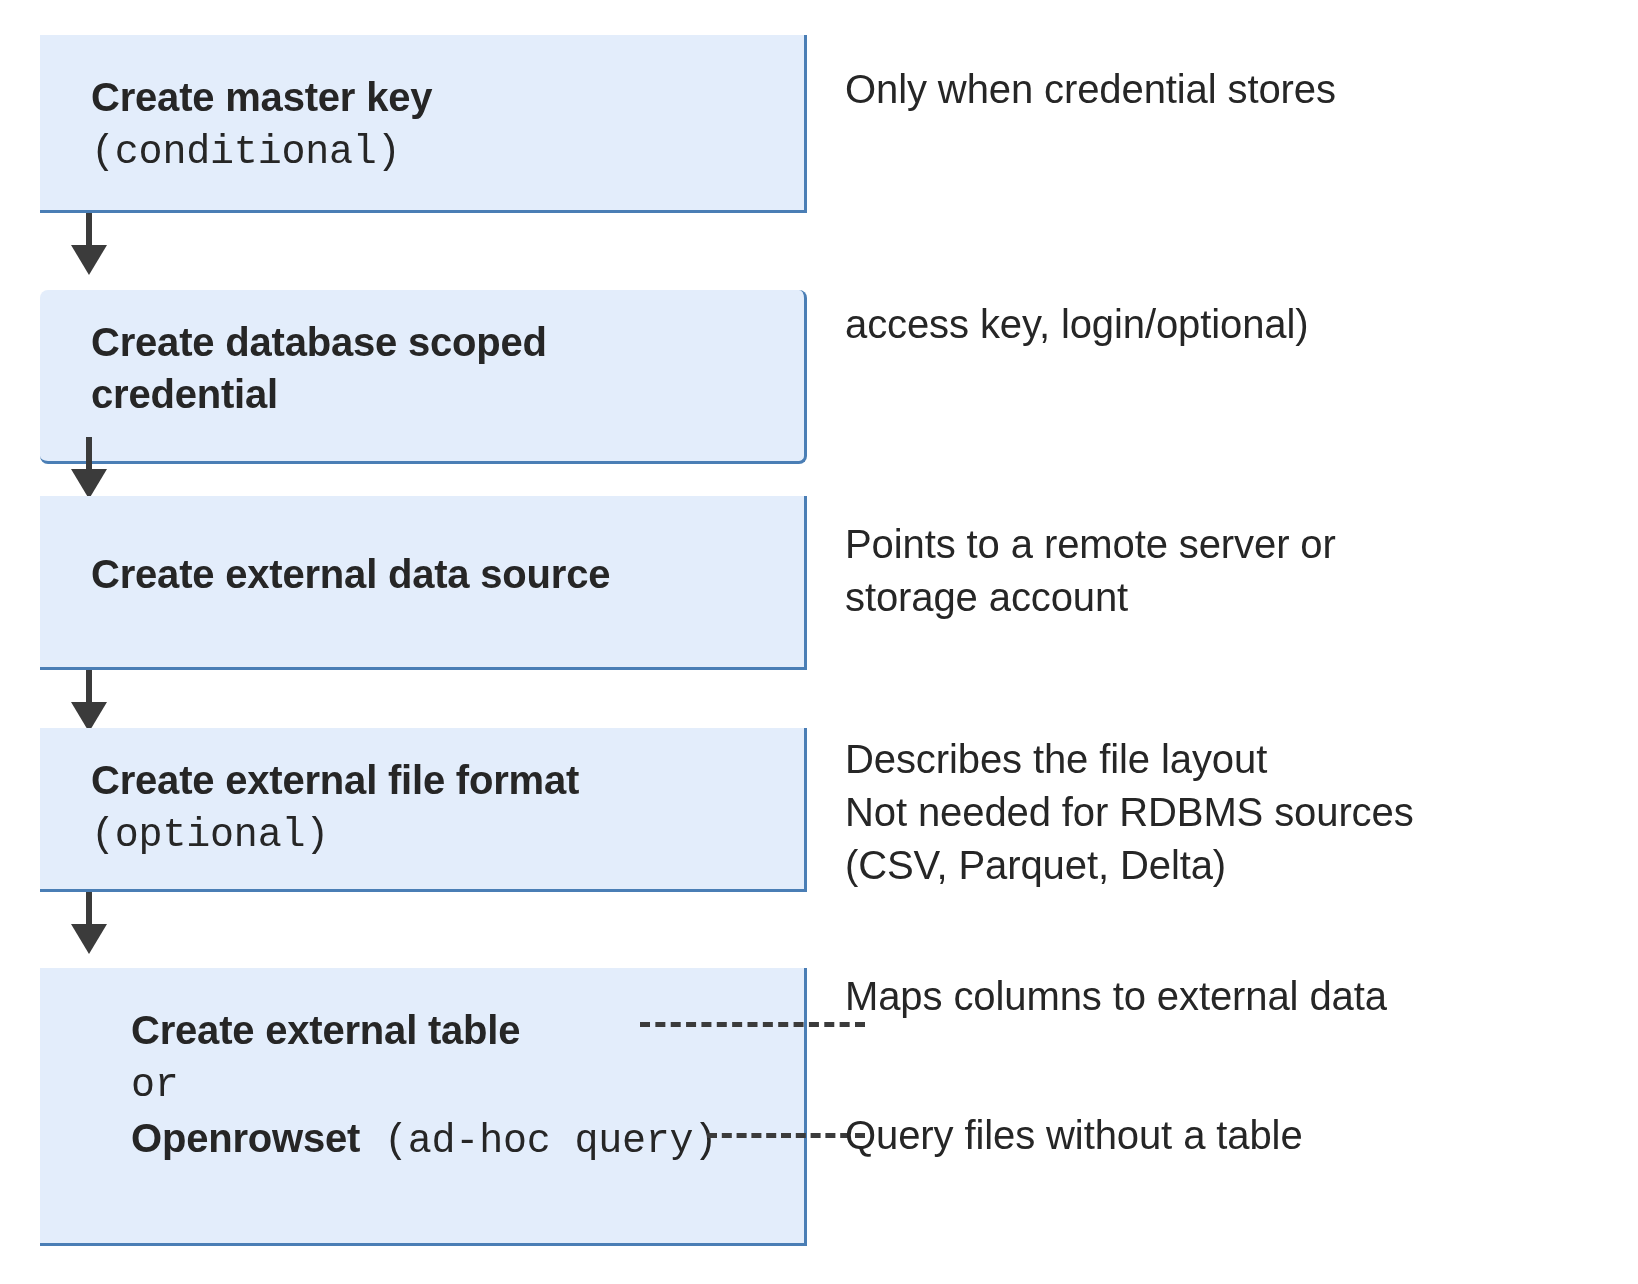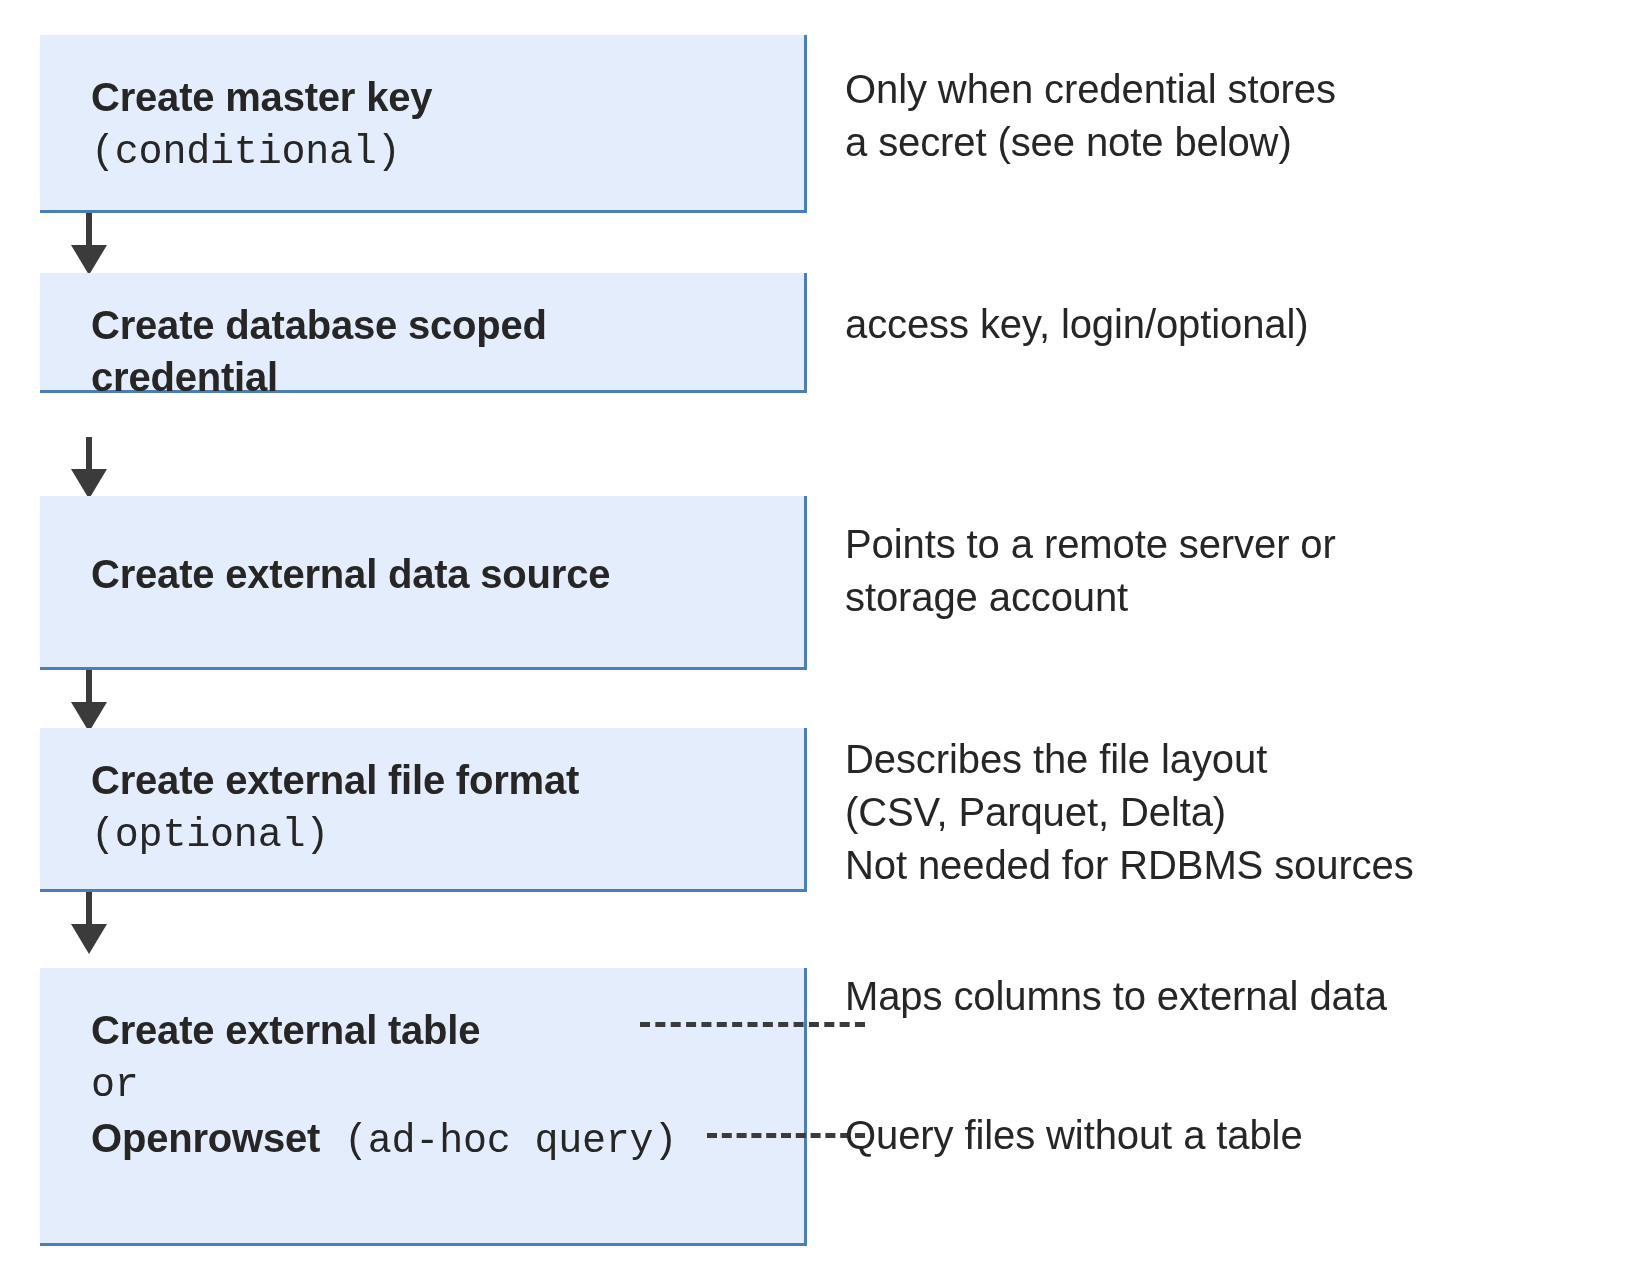--- a/index.html
+++ b/index.html
@@ -88,27 +88,26 @@
 
   <div class="flow-box" style="top:35px; height:178px;">
     <div class="box-text" style="top:36px;">
       <div class="box-line"><span class="b">Create master key</span></div>
       <div class="box-line"><span class="n">(conditional)</span></div>
     </div>
   </div>
 
   <div class="note" style="top:63px;">
     <div>Only when credential stores</div>
-    <div>a secret (see note below)</div>
   </div>
 
   <div class="arrow" style="top:213px; height:38px;"></div>
   <div class="arrow-head" style="top:245px;"></div>
 
-  <div class="flow-box" style="top:273px; height:120px;">
+  <div class="flow-box" style="top:290px; height:174px;border-radius:8px;">
     <div class="box-text" style="top:26px;">
       <div class="box-line"><span class="b">Create database scoped</span></div>
       <div class="box-line"><span class="b">credential</span></div>
     </div>
   </div>
 
   <div class="note" style="top:298px;">
     <div>access key, login/optional)</div>
   </div>
 
@@ -131,29 +130,29 @@
 
   <div class="flow-box" style="top:728px; height:164px;">
     <div class="box-text" style="top:26px;">
       <div class="box-line"><span class="b">Create external file format</span></div>
       <div class="box-line"><span class="n">(optional)</span></div>
     </div>
   </div>
 
   <div class="note" style="top:733px;">
     <div>Describes the file layout</div>
+    <div>Not needed for RDBMS sources</div>
     <div>(CSV, Parquet, Delta)</div>
-    <div>Not needed for RDBMS sources</div>
   </div>
 
   <div class="arrow" style="top:892px; height:38px;"></div>
   <div class="arrow-head" style="top:924px;"></div>
 
   <div class="flow-box" style="top:968px; height:278px;">
-    <div class="box-text" style="top:36px;">
+    <div class="box-text" style="top:36px;margin-left:40px;">
       <div class="box-line"><span class="b">Create external table</span></div>
       <div class="box-line"><span class="n">or</span></div>
       <div class="box-line"><span class="b">Openrowset</span><span class="n"> (ad-hoc query)</span></div>
     </div>
   </div>
 
   <div class="dashed" style="left:640px; width:225px; top:1022px;"></div>
 
   <div class="dashed" style="left:707px; width:158px; top:1133px;"></div>
 

